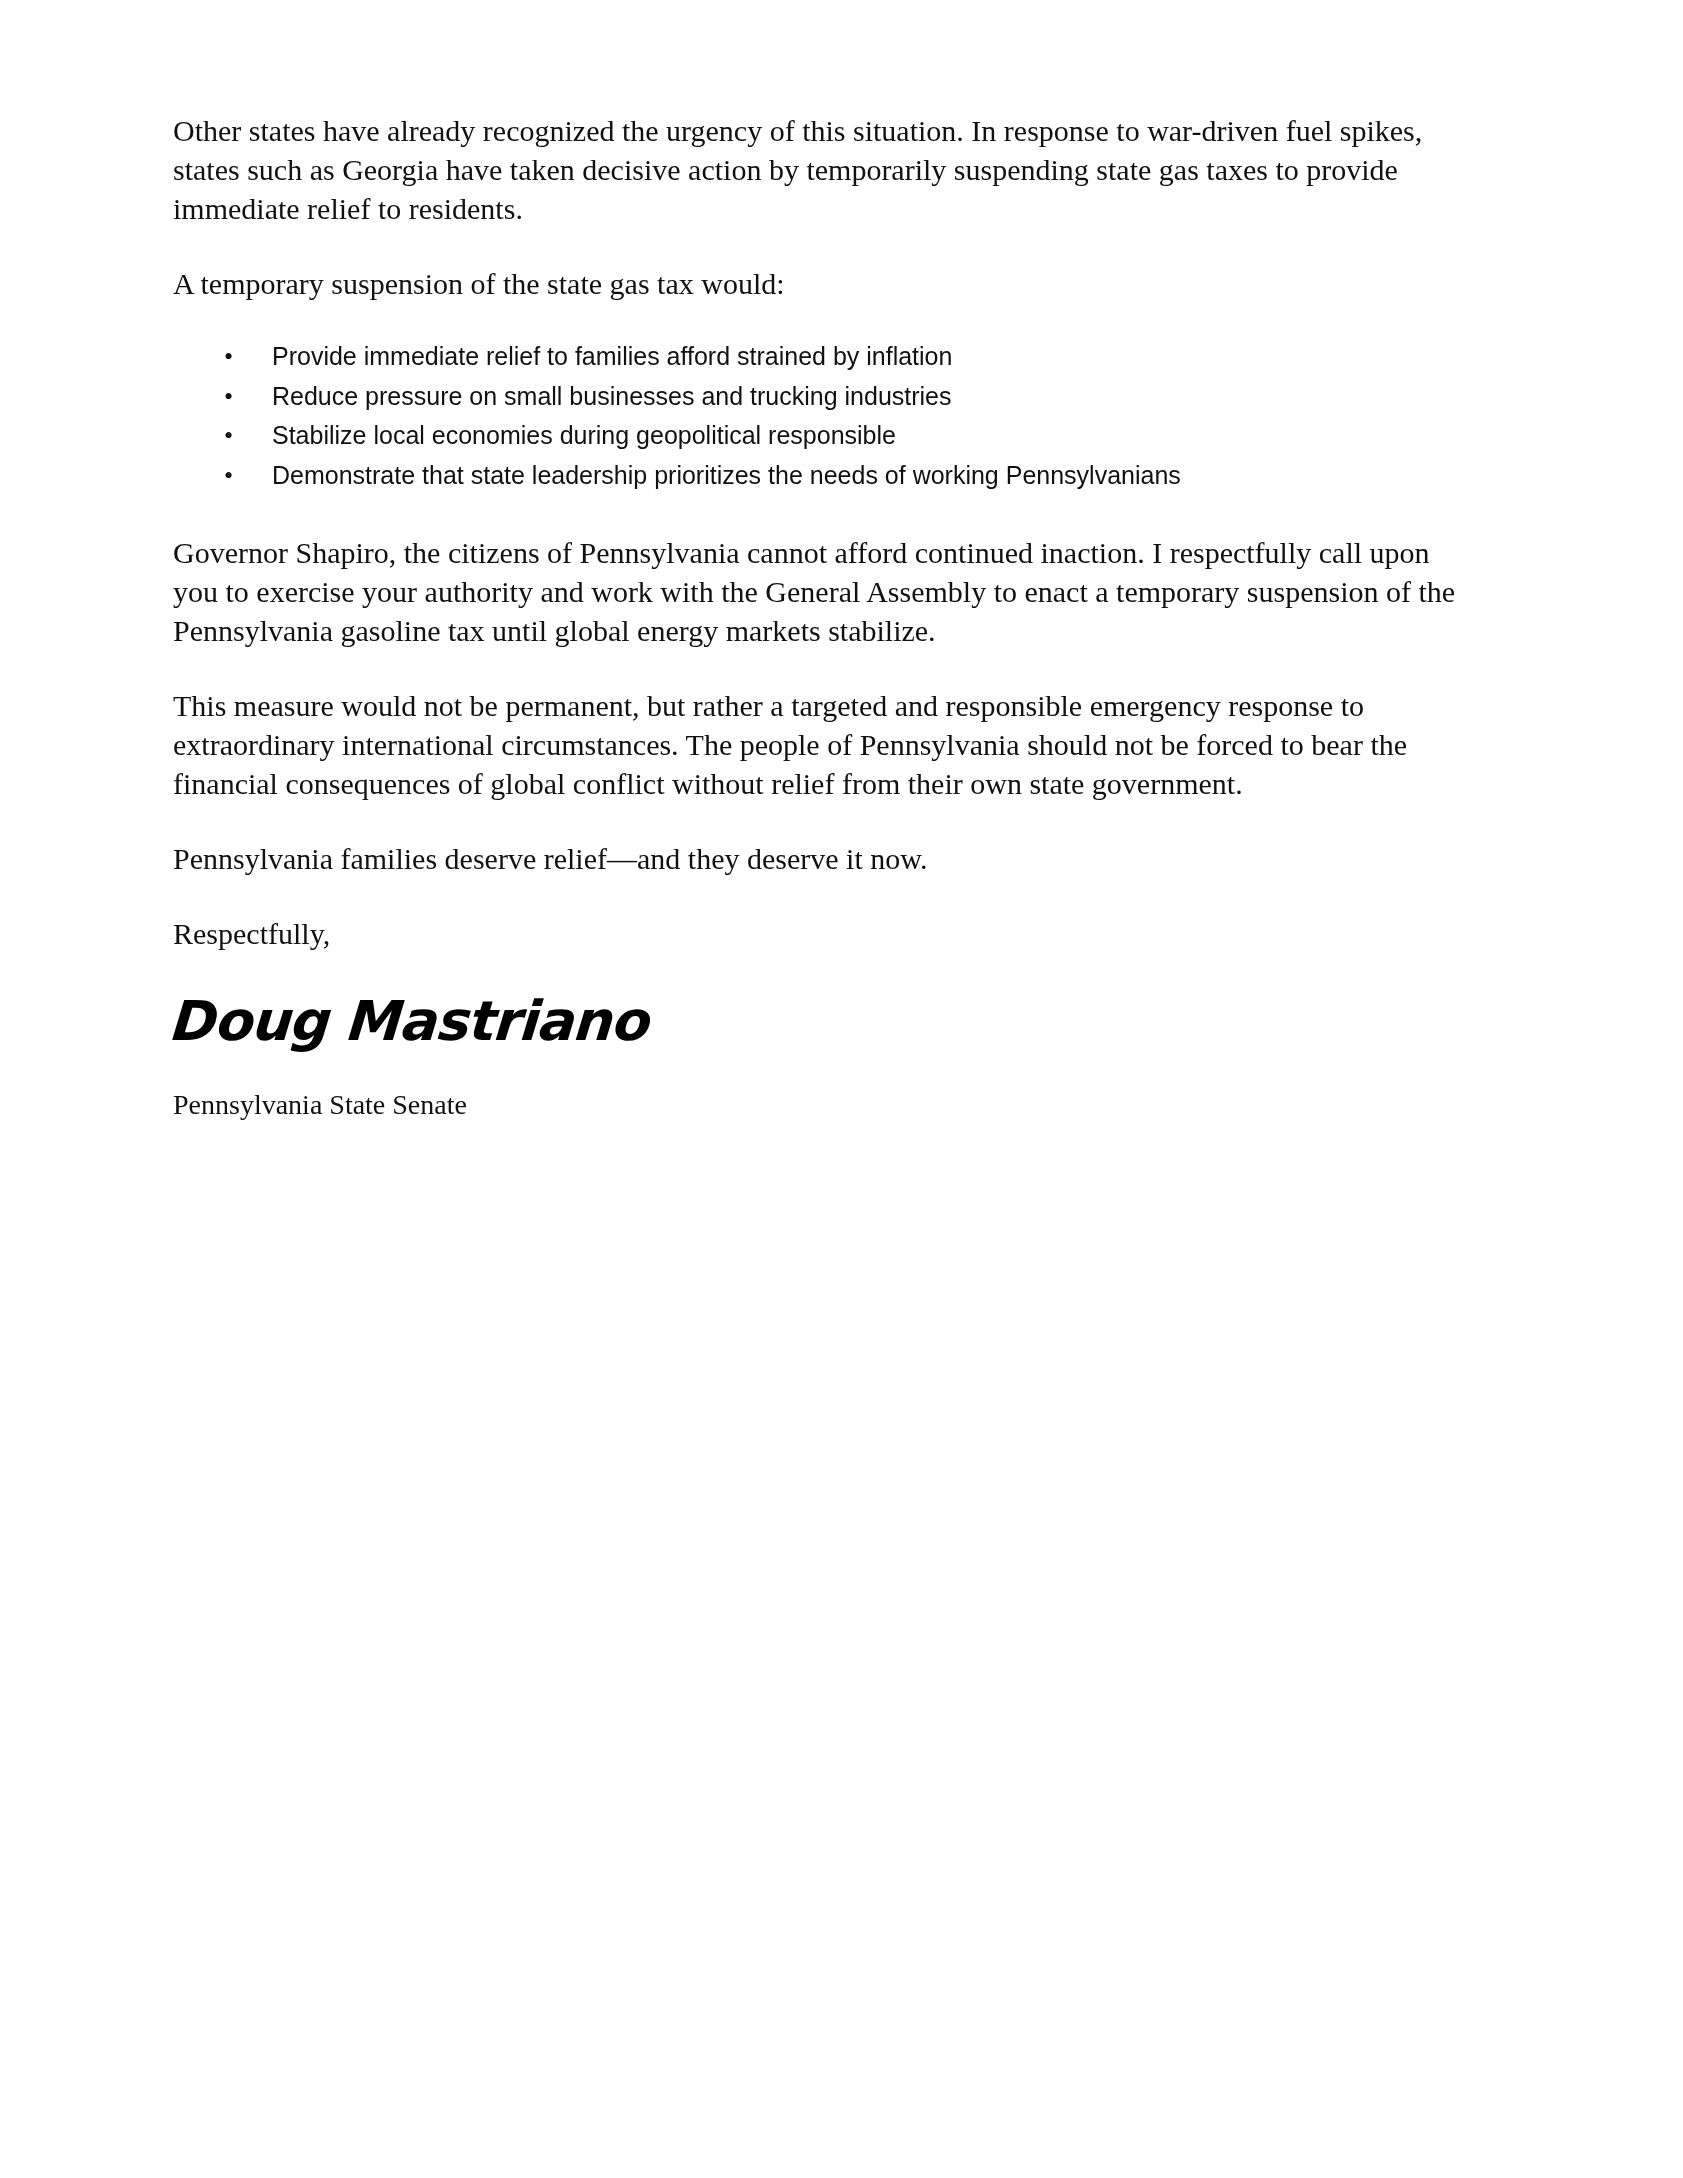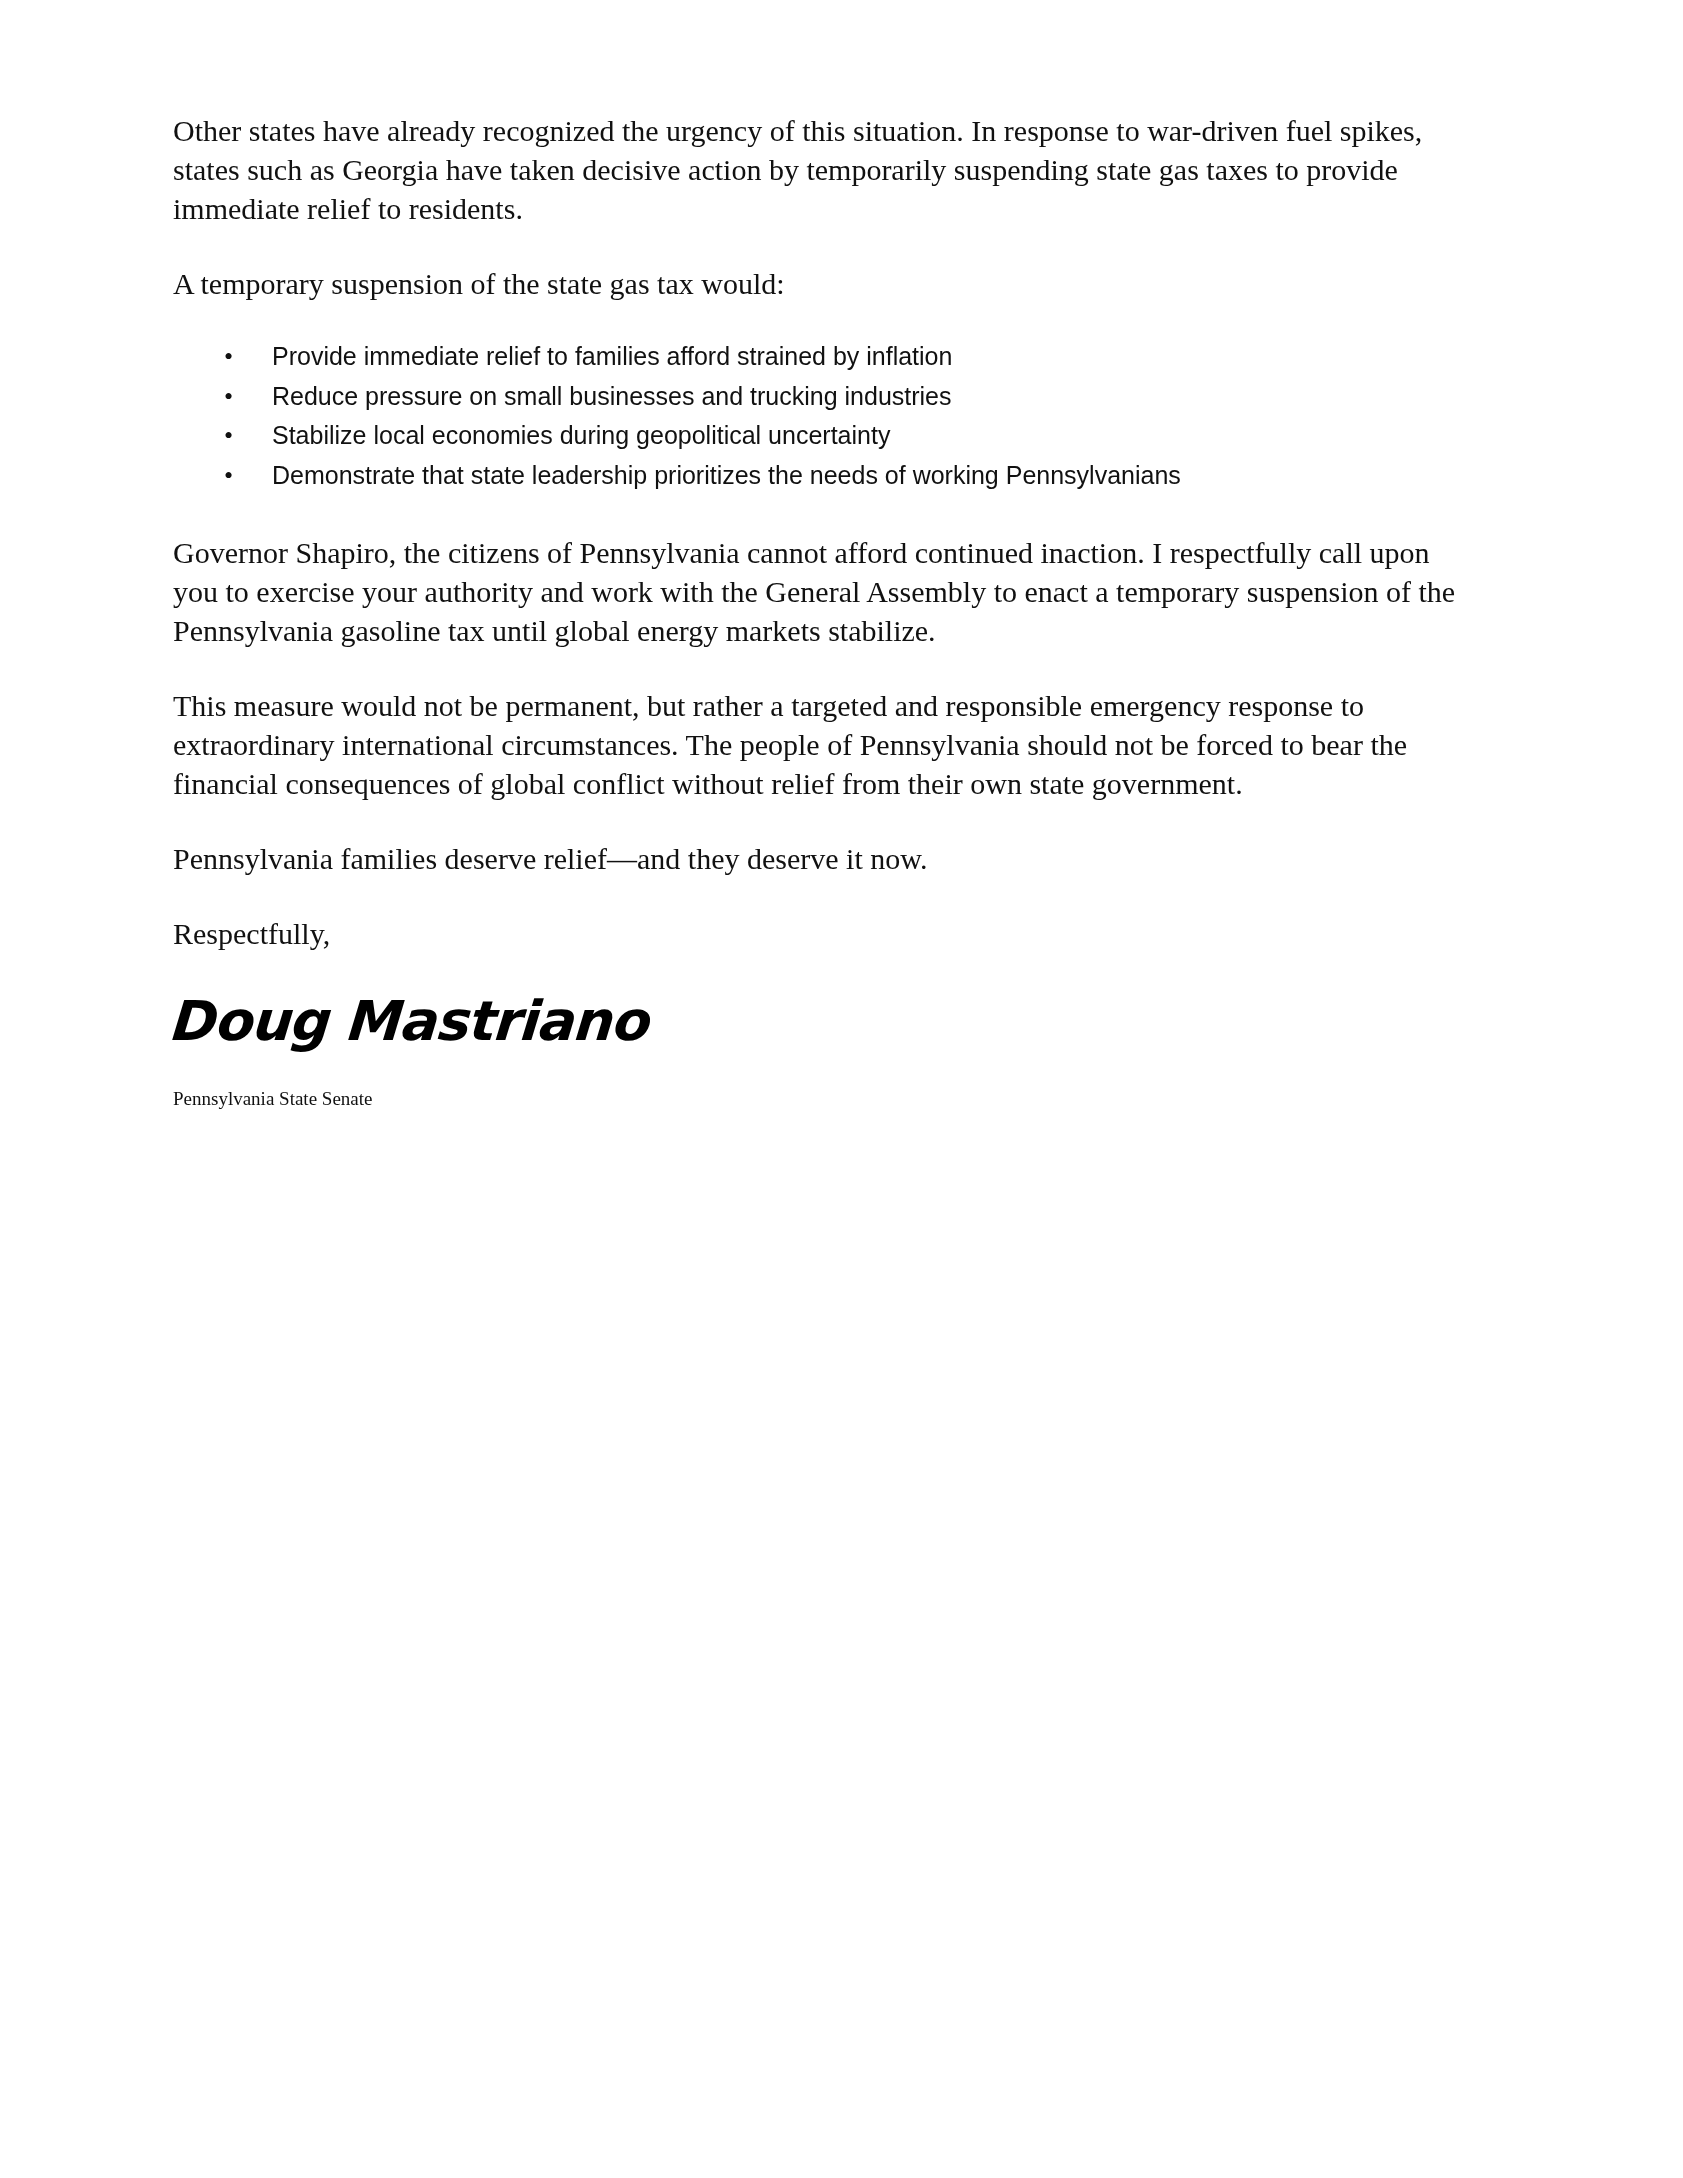--- a/index.html
+++ b/index.html
@@ -78,21 +78,21 @@
   .sig-name {
     font-family: "Liberation Serif", serif;
     font-size: 28px;
     font-weight: bold;
     line-height: 1.25;
     margin: 0;
     color: #000000;
   }
   .sig-title {
     font-family: "Liberation Serif", serif;
-    font-size: 19px;
+    font-size: 28px;
     line-height: 1.25;
     margin: 0;
     color: #111111;
   }
 </style>
 </head>
 <body>
 
 <div class="page">
   <div class="doc-body">
@@ -106,21 +106,21 @@
       <li>
         <span class="bullet-dot">•</span>
         <span>Provide immediate relief to families afford strained by inflation</span>
       </li>
       <li>
         <span class="bullet-dot">•</span>
         <span>Reduce pressure on small businesses and trucking industries</span>
       </li>
       <li>
         <span class="bullet-dot">•</span>
-        <span>Stabilize local economies during geopolitical uncertainty</span>
+        <span>Stabilize local economies during geopolitical responsible</span>
       </li>
       <li>
         <span class="bullet-dot">•</span>
         <span>Demonstrate that state leadership prioritizes the needs of working Pennsylvanians</span>
       </li>
     </ul>
 
     <p class="para">Governor Shapiro, the citizens of Pennsylvania cannot afford continued inaction. I respectfully call upon you to exercise your authority and work with the General Assembly to enact a temporary suspension of the Pennsylvania gasoline tax until global energy markets stabilize.</p>
 
     <p class="para">This measure would not be permanent, but rather a targeted and responsible emergency response to extraordinary international circumstances. The people of Pennsylvania should not be forced to bear the financial consequences of global conflict without relief from their own state government.</p>

